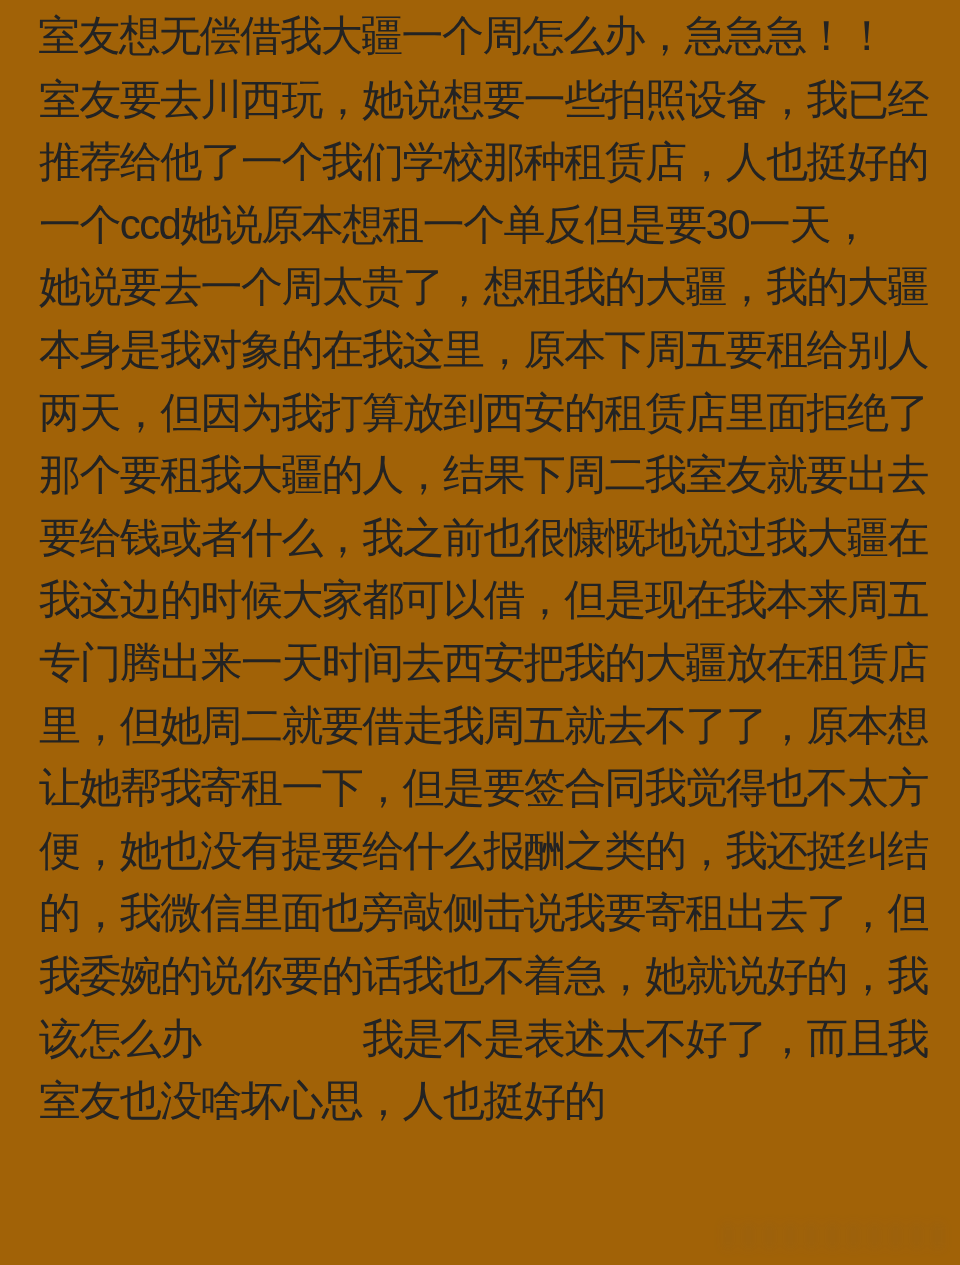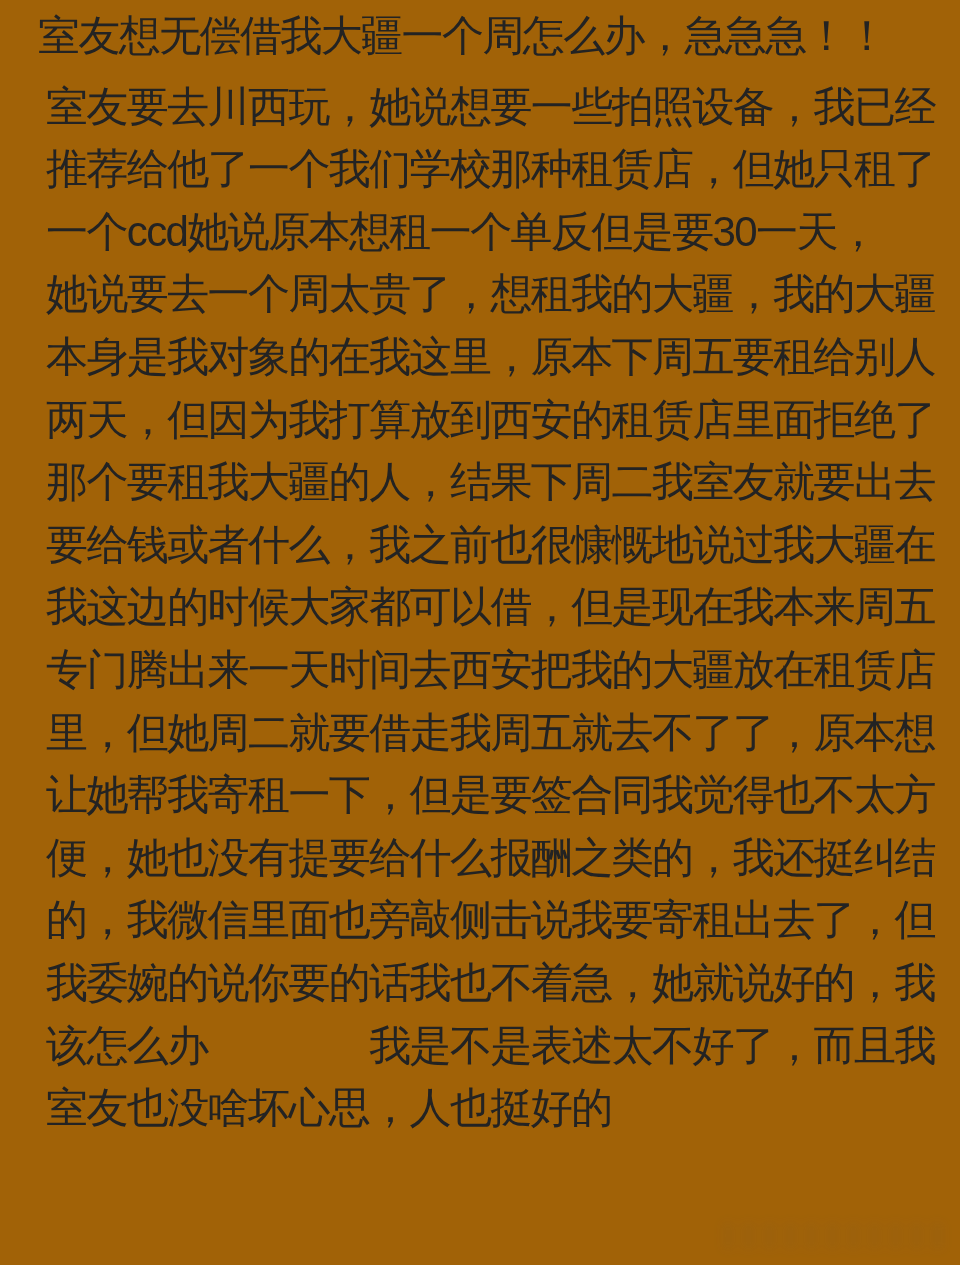--- a/index.html
+++ b/index.html
@@ -28,21 +28,21 @@
   }
   .title {
     margin: 0;
     padding: 0;
     font-size: inherit;
     font-weight: inherit;
     line-height: inherit;
     white-space: pre;
   }
   .body-lines {
-    margin: 8px;
+    margin: 1px;
     padding: 0;
   }
   .line {
     white-space: pre;
   }
   .watermark {
     position: absolute;
     right: 14px;
     bottom: 14px;
     width: 225px;
@@ -58,21 +58,21 @@
   }
 </style>
 </head>
 <body>
 
 <div class="page">
   <div class="text-block">
     <h1 class="title">室友想无偿借我大疆一个周怎么办，急急急！！</h1>
     <div class="body-lines">
         <div class="line">室友要去川西玩，她说想要一些拍照设备，我已经</div>
-        <div class="line">推荐给他了一个我们学校那种租赁店，但她只租了</div>
+        <div class="line">推荐给他了一个我们学校那种租赁店，人也挺好的</div>
         <div class="line">一个ccd她说原本想租一个单反但是要30一天，</div>
         <div class="line">她说要去一个周太贵了，想租我的大疆，我的大疆</div>
         <div class="line">本身是我对象的在我这里，原本下周五要租给别人</div>
         <div class="line">两天，但因为我打算放到西安的租赁店里面拒绝了</div>
         <div class="line">那个要租我大疆的人，结果下周二我室友就要出去</div>
         <div class="line">要给钱或者什么，我之前也很慷慨地说过我大疆在</div>
         <div class="line">我这边的时候大家都可以借，但是现在我本来周五</div>
         <div class="line">专门腾出来一天时间去西安把我的大疆放在租赁店</div>
         <div class="line">里，但她周二就要借走我周五就去不了了，原本想</div>
         <div class="line">让她帮我寄租一下，但是要签合同我觉得也不太方</div>

